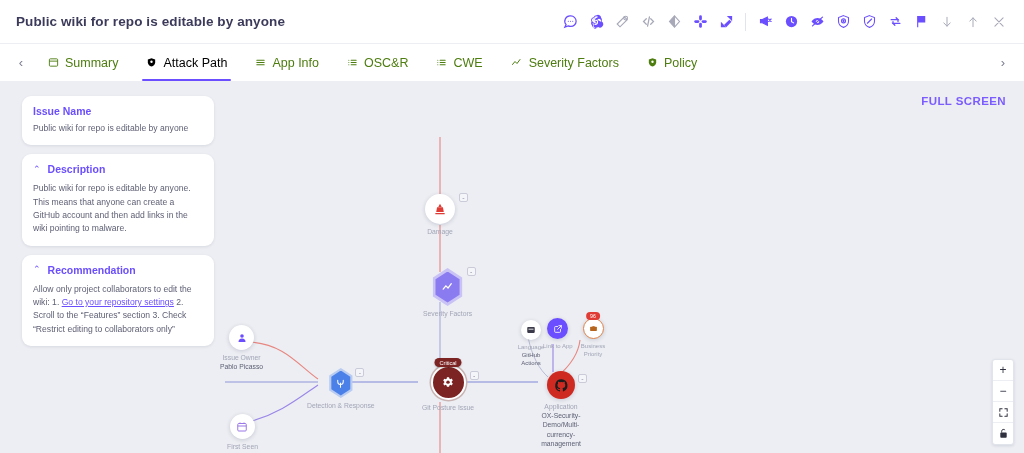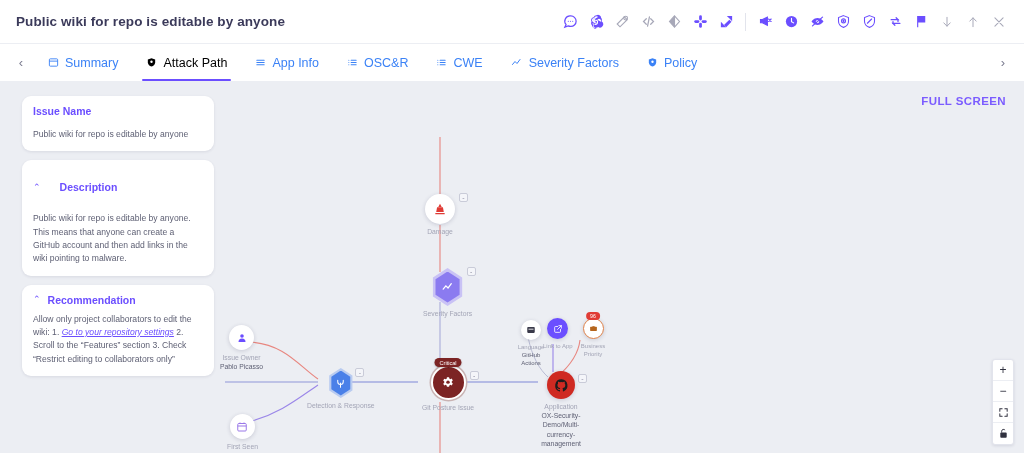--- a/index.html
+++ b/index.html
@@ -42,21 +42,21 @@
     padding: 0 8px;
   }
   .tab-arrow {
     width: 26px; display: flex; align-items: center; justify-content: center;
     color: #7b7c90; cursor: pointer; font-size: 13px;
   }
   .tabs { display: flex; align-items: stretch; flex: 1; }
   .tab {
     display: flex; align-items: center; gap: 6px;
     padding: 0 14px; cursor: pointer;
-    font-size: 12.5px; color: #3b82f6; position: relative;
+    font-size: 12.5px; color: #4d7c0f; position: relative;
     white-space: nowrap;
   }
   .tab.active { color: #000000; }
   .tab.active::after {
     content: ""; position: absolute; left: 10px; right: 10px; bottom: 0;
     height: 2px; background: #6b4eff; border-radius: 2px;
   }
   .tab .ticon { display: flex; align-items: center; }
 
   
@@ -69,26 +69,26 @@
     letter-spacing: .4px; cursor: pointer;
   }
 
   
   .panel { position: absolute; left: 22px; top: 14px; width: 192px; }
   .card {
     background: #fff; border-radius: 9px; padding: 9px 11px 10px;
     margin-bottom: 9px; box-shadow: 0 1px 3px rgba(40,40,80,.10);
   }
   .card-title {
-    font-size: 10.5px; font-weight: bold; color: #6b4eff; margin-bottom: 11px;
+    font-size: 10.5px; font-weight: bold; color: #6b4eff; margin-bottom: 5px;
   }
   .card-head { display: flex; align-items: center; gap: 7px; margin-bottom: 7px; }
   .chev { color: #6b4eff; font-size: 9px; line-height: 1; }
   .card-body { font-size: 8.6px; line-height: 1.55; color: #5d5f73; }
-  .card-body .lnk { color: #6b4eff; text-decoration: underline; cursor: pointer; font-style: italic; }
+  .card-body .lnk { color: #6b4eff; text-decoration: underline; cursor: pointer; }
 
   
   .node { position: absolute; display: flex; flex-direction: column; align-items: center; cursor: pointer; }
   .node .shape { position: relative; }
   .circle {
     border-radius: 50%; display: flex; align-items: center; justify-content: center;
     background: #fff; box-shadow: 0 1px 4px rgba(40,40,80,.18);
   }
   .hex {
     display: flex; align-items: center; justify-content: center;
@@ -371,21 +371,21 @@
     <div class="panel">
 
       <div class="card">
         <div class="card-title">Issue Name</div>
         <div class="card-body">Public wiki for repo is editable by anyone</div>
       </div>
 
       <div class="card">
         <div class="card-head">
           <span class="chev">⌃</span>
-          <span class="card-title" style="margin:12px">Description</span>
+          <span class="card-title" style="margin:0">Description</span>
         </div>
         <div class="card-body">Public wiki for repo is editable by anyone. This means that anyone can create a GitHub account and then add links in the wiki pointing to malware.</div>
       </div>
 
       <div class="card">
         <div class="card-head">
           <span class="chev">⌃</span>
           <span class="card-title" style="margin:0">Recommendation</span>
         </div>
         <div class="card-body"><span>Allow only project collaborators to edit the wiki: 1. </span><span class="lnk">Go to your repository settings</span><span> 2. Scroll to the “Features” section 3. Check “Restrict editing to collaborators only”</span></div>

